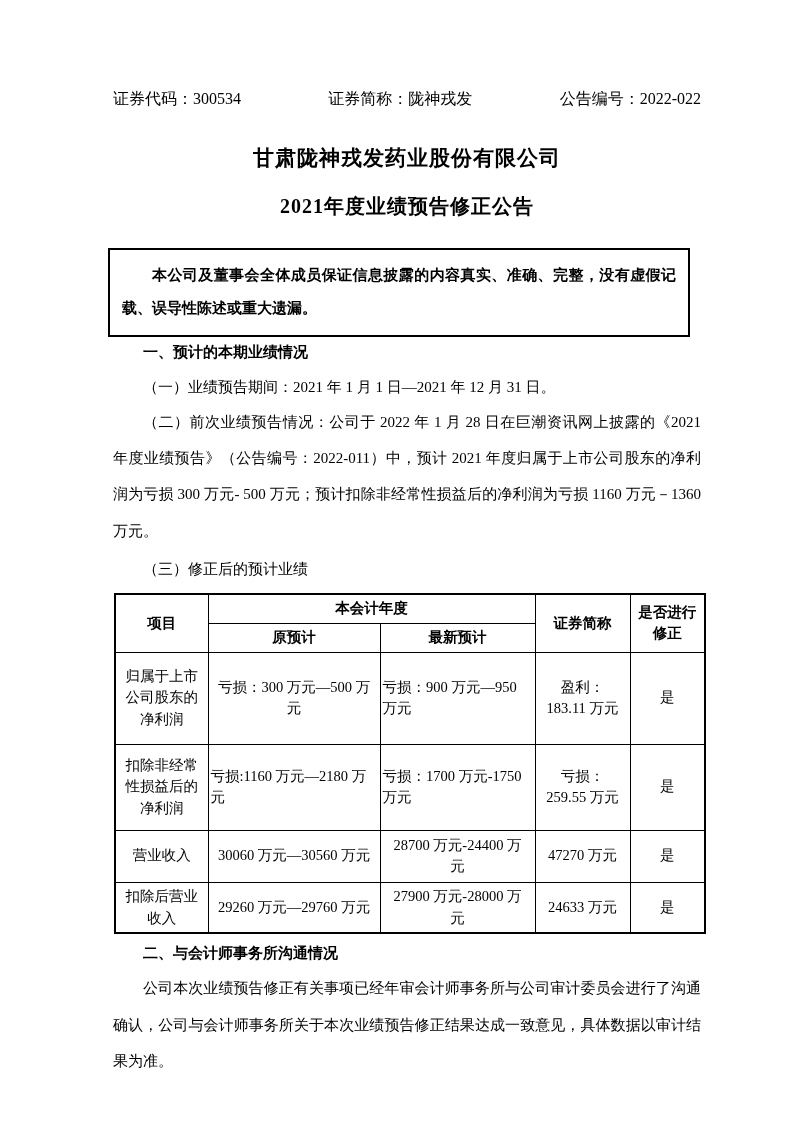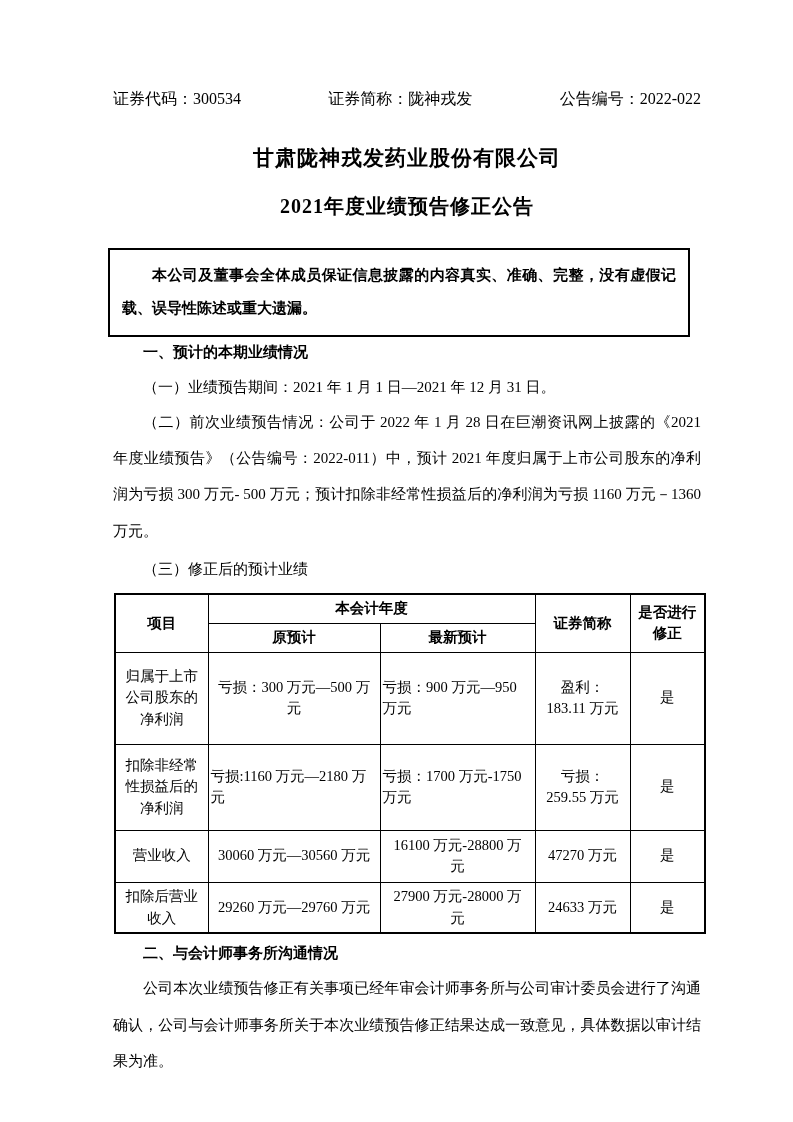--- a/index.html
+++ b/index.html
@@ -149,21 +149,21 @@
     <tr class="r1">
       <td>扣除非经常性损益后的净利润</td>
       <td class="cell-left">亏损:1160 万元—2180 万元</td>
       <td class="cell-left">亏损：1700 万元-1750 万元</td>
       <td>亏损：259.55 万元</td>
       <td>是</td>
     </tr>
     <tr class="r2">
       <td>营业收入</td>
       <td>30060 万元—30560 万元</td>
-      <td>16100 万元-28800 万元</td>
+      <td>28700 万元-24400 万元</td>
       <td>47270 万元</td>
       <td>是</td>
     </tr>
     <tr class="r3">
       <td>扣除后营业收入</td>
       <td>29260 万元—29760 万元</td>
       <td>27900 万元-28000 万元</td>
       <td>24633 万元</td>
       <td>是</td>
     </tr>

